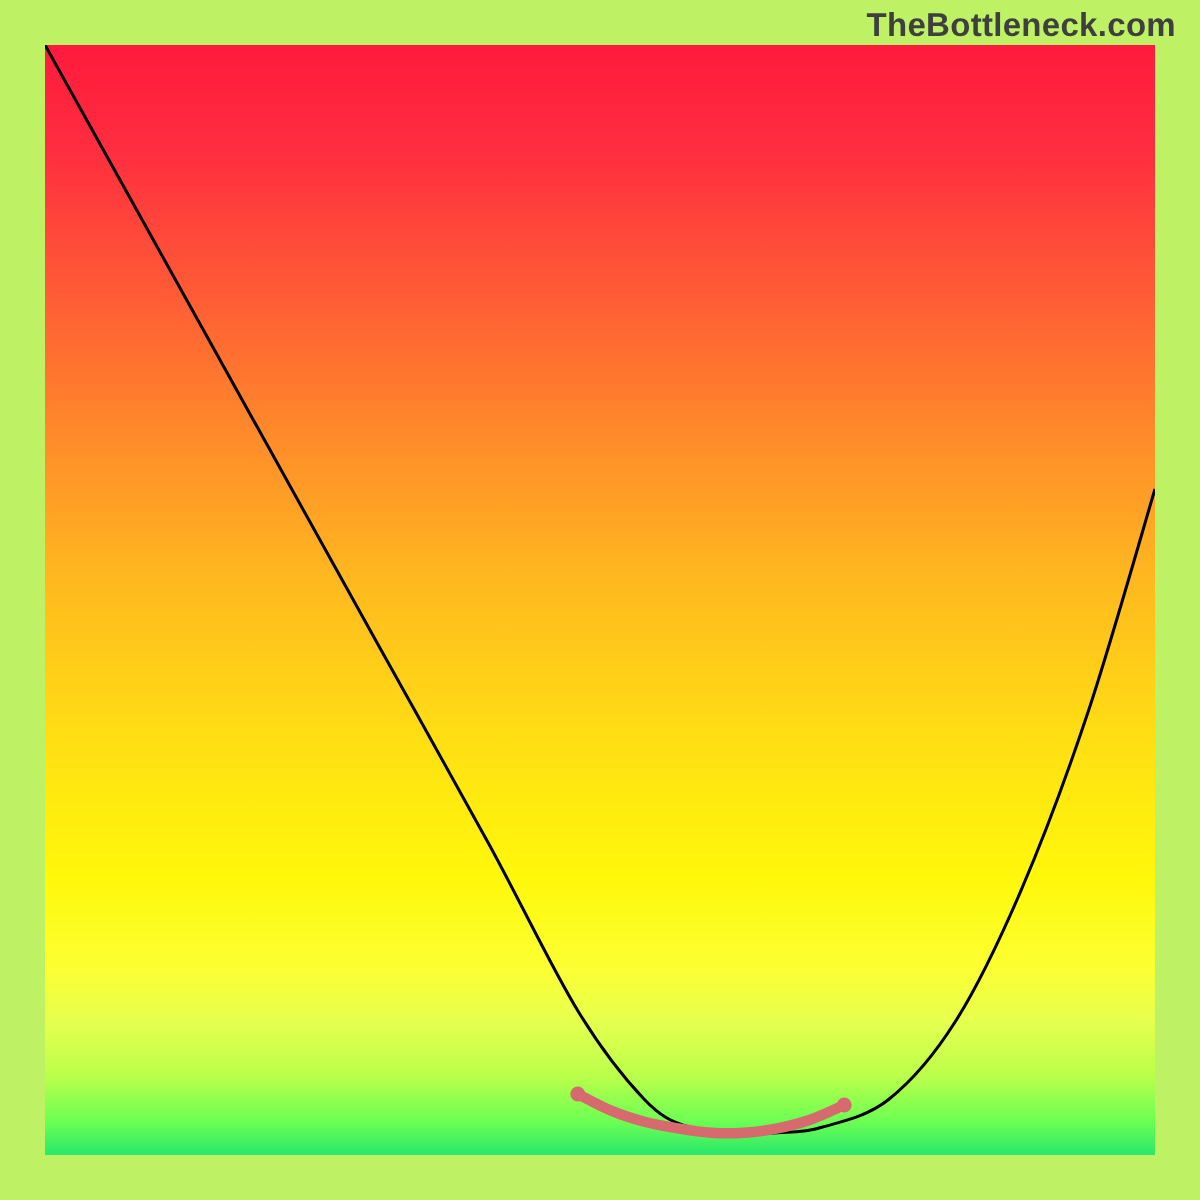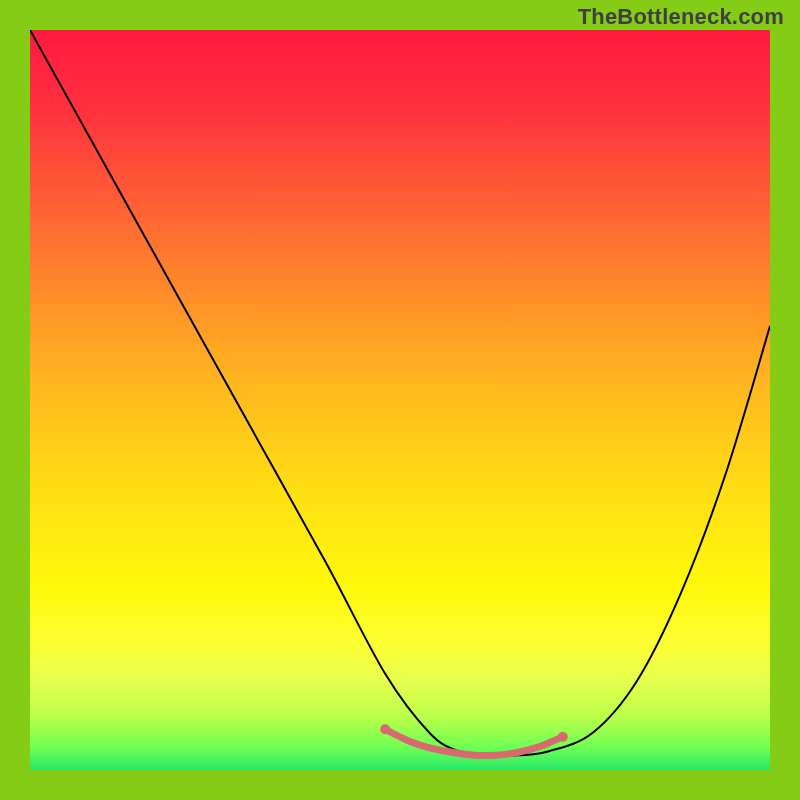--- a/index.html
+++ b/index.html
@@ -8,21 +8,21 @@
     width: 800px;
     height: 800px;
     background: #000;
     overflow: hidden;
     font-family: Arial, Helvetica, sans-serif;
   }
   .stage {
     position: relative;
     width: 800px;
     height: 800px;
-    background: #84cc16;
+    background: #bef264;
   }
   .plot-area {
     position: absolute;
     left: 30px;
     top: 30px;
     width: 740px;
     height: 740px;
     overflow: hidden;
   }
   .gradient {

